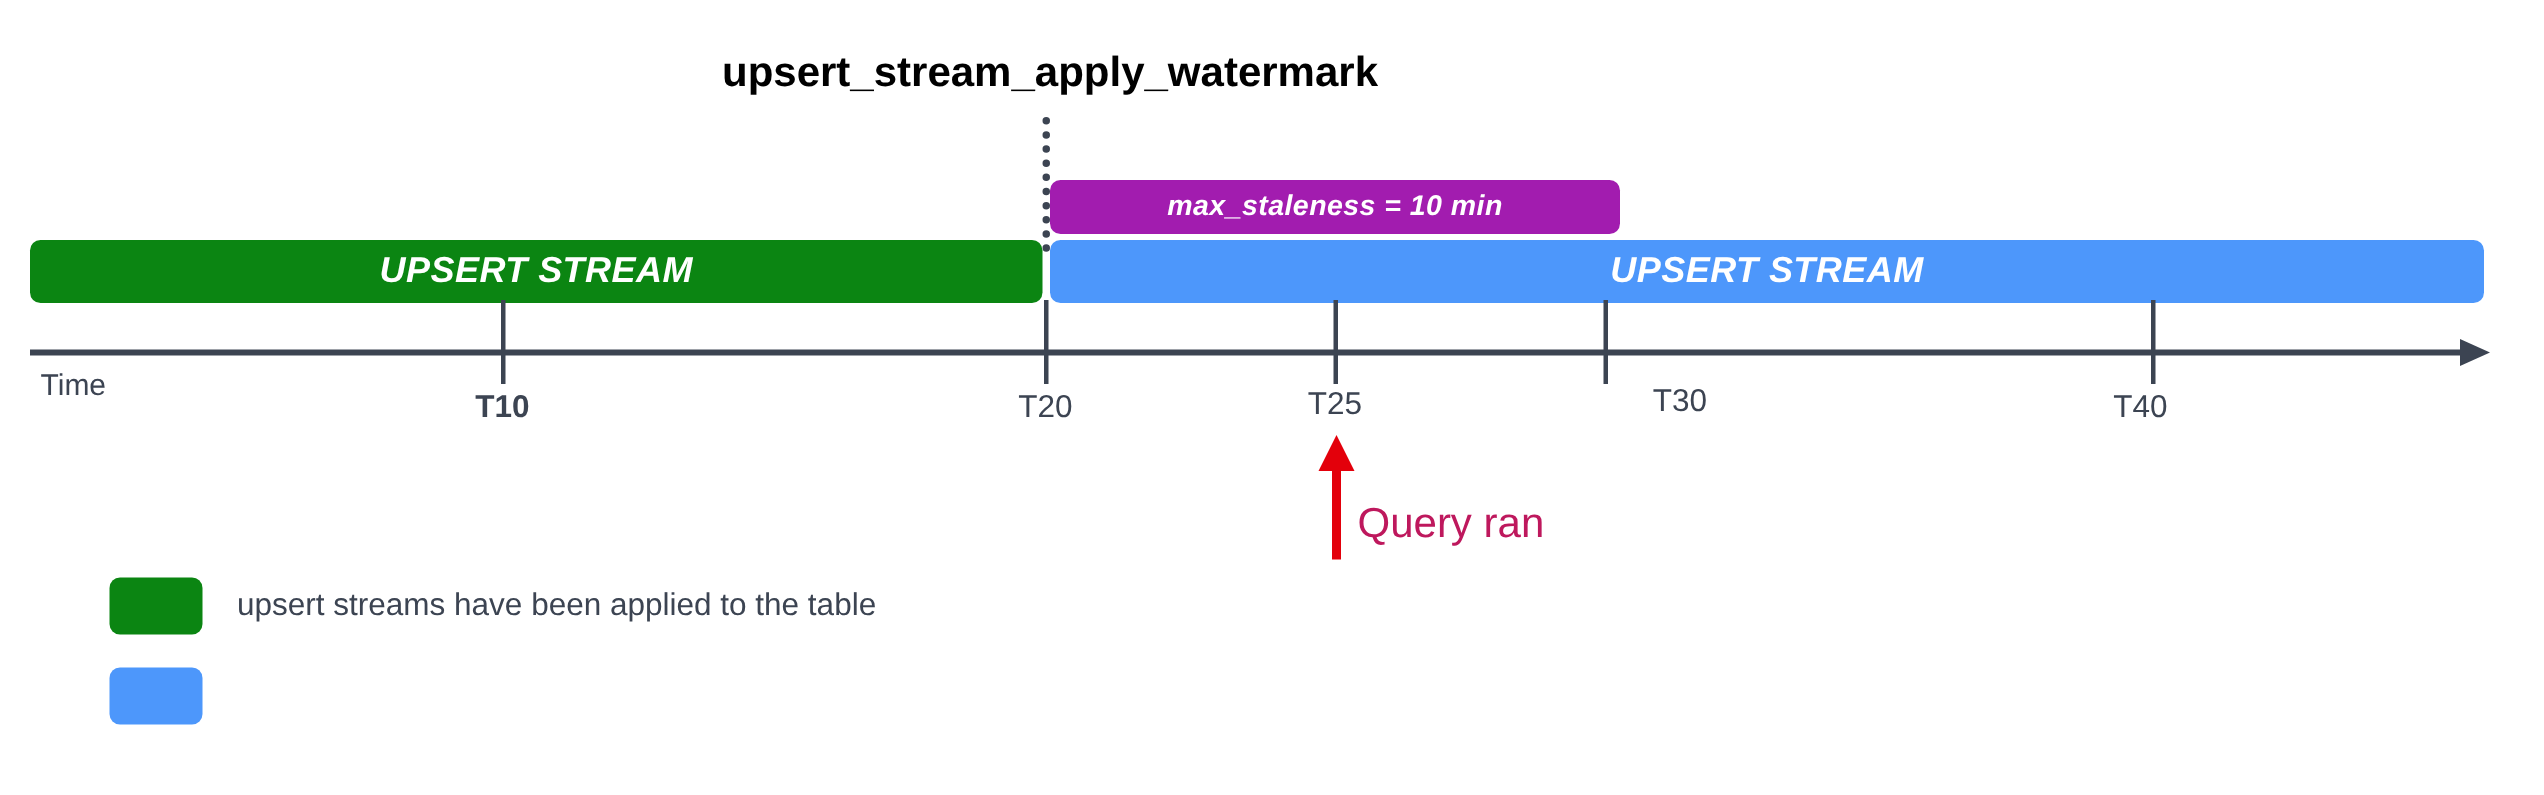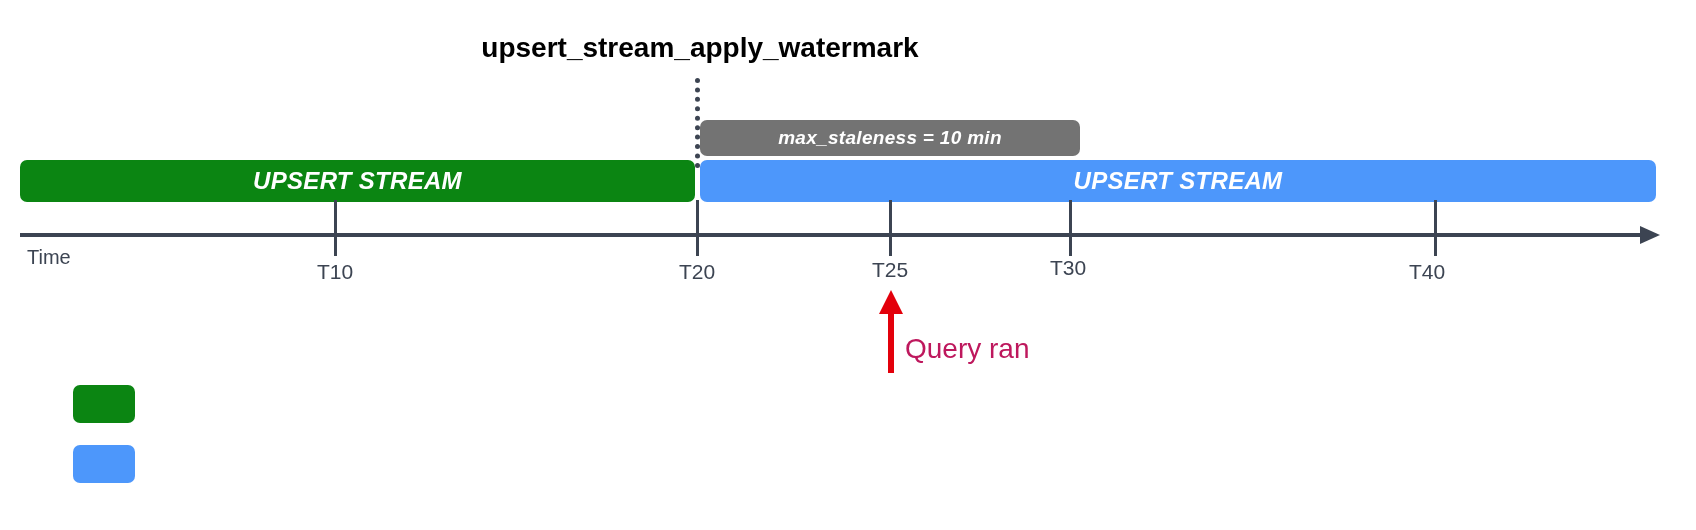--- a/index.html
+++ b/index.html
@@ -58,21 +58,21 @@
     font-style: italic;
     color: #ffffff;
     white-space: nowrap;
     letter-spacing: 0.3px;
   }
   .bar-staleness {
     left: 700px;
     top: 120px;
     width: 380px;
     height: 36px;
-    background: #737373;
+    background: #a21caf;
   }
   .bar-staleness .bar-label {
     font-size: 19px;
   }
   .bar-applied {
     left: 20px;
     top: 160px;
     width: 675px;
     height: 42px;
     background: #0b8512;
@@ -197,35 +197,36 @@
 
   <div class="bar bar-unapplied">
     <span class="bar-label">UPSERT STREAM</span>
   </div>
 
   <div class="axis-line"></div>
   <div class="axis-arrow"></div>
   <div class="axis-caption">Time</div>
 
   <div class="tick" style="left:334px;"></div>
-  <div class="tick-label" style="left:335px;">T10</div>
+  <div class="tick-label" style="left:335px;font-weight:bold;">T10</div>
 
   <div class="tick" style="left:696px;"></div>
   <div class="tick-label" style="left:697px;">T20</div>
 
   <div class="tick" style="left:889px;"></div>
   <div class="tick-label" style="left:890px; top:258px;">T25</div>
 
   <div class="tick" style="left:1069px;"></div>
-  <div class="tick-label" style="left:1068px; top:256px;">T30</div>
+  <div class="tick-label" style="left:1120px; top:256px;">T30</div>
 
   <div class="tick" style="left:1434px;"></div>
   <div class="tick-label" style="left:1427px;">T40</div>
 
   <div class="query-arrow-shaft"></div>
   <div class="query-arrow-head"></div>
   <div class="query-arrow-label">Query ran</div>
 
   <div class="legend-swatch legend-swatch-applied"></div>
+  <div class="legend-text legend-text-applied">upsert streams have been applied to the table</div>
 
   <div class="legend-swatch legend-swatch-unapplied"></div>
 
 </div>
 
 </body></html>

